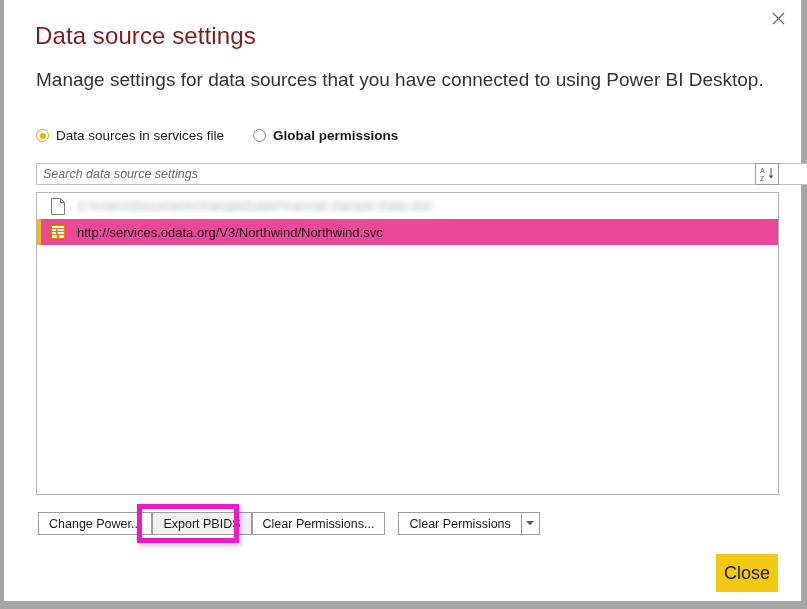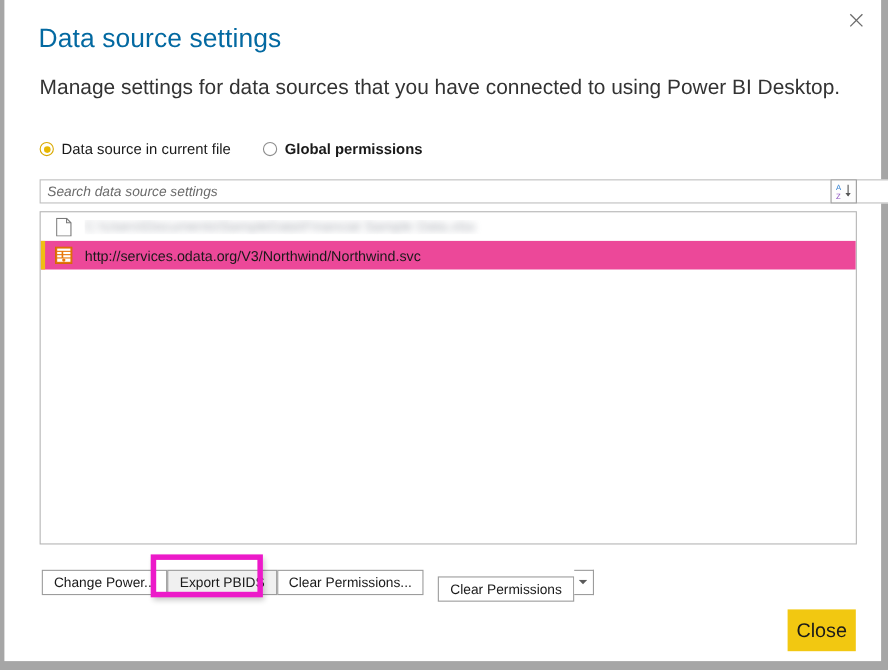--- a/index.html
+++ b/index.html
@@ -38,21 +38,21 @@
   }
   .close-x svg { display: block; }
 
   
   .title {
     position: absolute;
     left: 31px;
     top: 22px;
     font-size: 24px;
     font-weight: 300;
-    color: #0369a1;
+    color: #7f1d1d;
     letter-spacing: 0.1px;
     white-space: nowrap;
   }
   .subtitle {
     position: absolute;
     left: 32px;
     top: 69px;
     font-size: 19px;
     color: #333333;
     white-space: nowrap;
@@ -226,21 +226,21 @@
     justify-content: center;
     white-space: nowrap;
   }
   .btn.shaded { background: #f0f0f0; }
   .btn + .btn { }
   .split {
     display: flex;
     align-items: center;
     margin-left: 13px;
   }
-  .split .btn { margin-left: 0; margin-top: 12px; }
+  .split .btn { margin-left: 0; }
   .split-arrow {
     width: 18px;
     height: 23px;
     box-sizing: border-box;
     border: 1px solid #9c9c9c;
     border-left: none;
     background: #ffffff;
     display: flex;
     align-items: center;
     justify-content: center;
@@ -290,21 +290,21 @@
       <line x1="12" y1="1" x2="1" y2="12" stroke="#6b6b6b" stroke-width="1.2"></line>
     </svg>
   </div>
 
   <div class="title">Data source settings</div>
   <div class="subtitle">Manage settings for data sources that you have connected to using Power BI Desktop.</div>
 
   <div class="radio-row">
     <label class="radio-opt">
       <span class="radio-mark checked"></span>
-      <span class="radio-label">Data source in current file</span>
+      <span class="radio-label">Data sources in services file</span>
     </label>
     <label class="radio-opt">
       <span class="radio-mark"></span>
       <span class="radio-label">Global permissions</span>
     </label>
   </div>
 
   <div class="search-wrap">
     <input class="search-input" type="text" placeholder="Search data source settings" style="">
     <div class="sort-btn" title="Sort">

